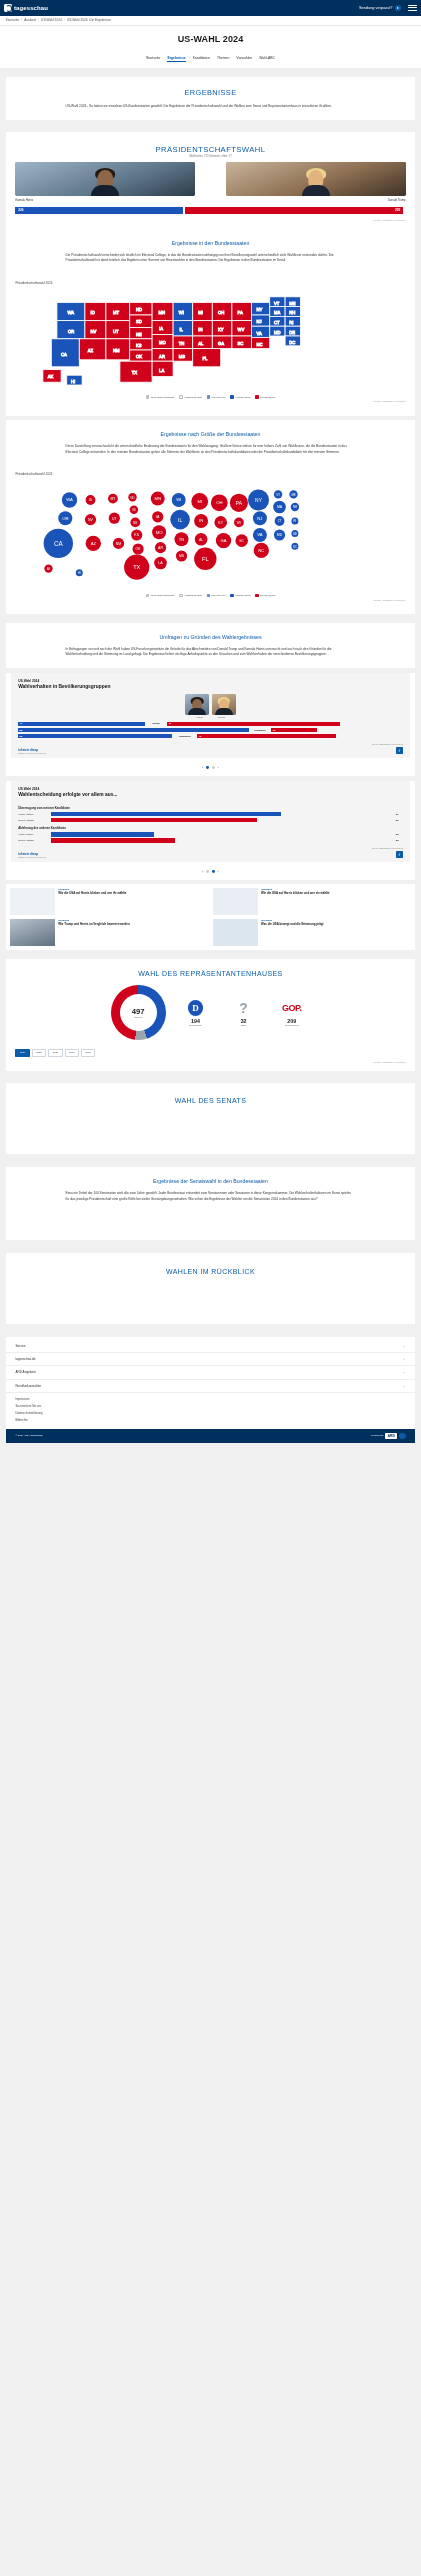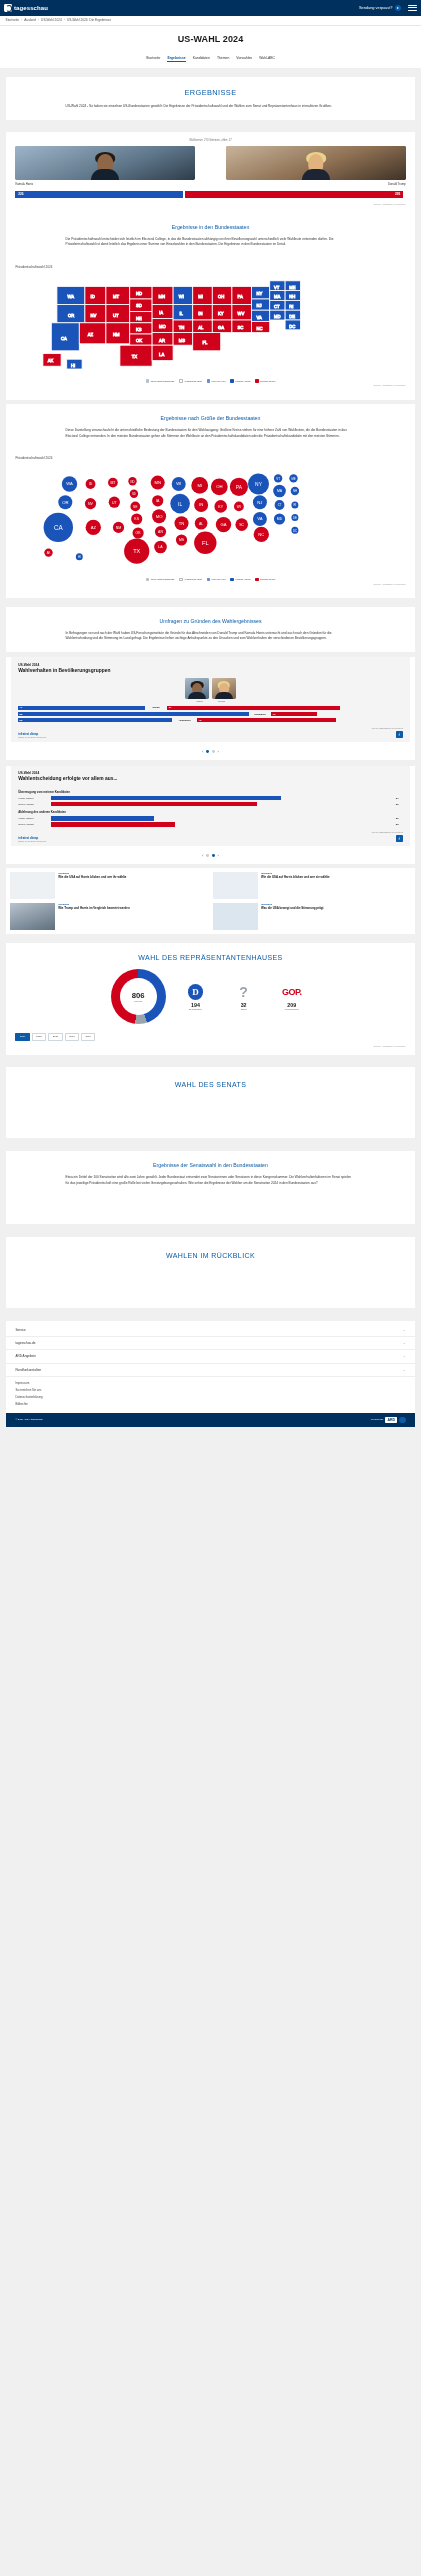--- a/index.html
+++ b/index.html
@@ -310,20 +310,21 @@
   <div class="gap"></div>
 
   <div class="card">
     <div class="sec-head">ERGEBNISSE</div>
     <div class="sec-sub">US-Wahl 2024 - So haben sie einzelnen US-Bundesstaaten gewählt: Die Ergebnisse der Präsidentschaftswahl und der Wahlen zum Senat und Repräsentantenhaus in interaktiven Grafiken.</div>
   </div>
 
   <div class="gap"></div>
 
   <div class="pres-block">
+    <div class="pres-title">PRÄSIDENTSCHAFTSWAHL</div>
     <div class="pres-meta">Wahltermin: 270 Stimmen, offen: 17</div>
     <div class="cands">
       <div class="cand harris">
         <div class="photo">
           <span class="hair"></span>
             <span class="face"></span>
             <span class="body-sh"></span>
         </div>
         <div class="name">Kamala Harris</div>
       </div>
@@ -782,21 +783,21 @@
     </div>
   </div>
 
   <div class="gap"></div>
 
   <div class="card">
     <div class="house-head">WAHL DES REPRÄSENTANTENHAUSES</div>
     <div class="donut-row">
       <div class="donut" style="border-radius:50%;background:conic-gradient(#1b54b8 0 45%, #9aa4ad 45% 52%, #d0021b 52% 100%);">
         <div class="hole">
-          <span class="num">806</span>
+          <span class="num">497</span>
           <span class="lbl">Mandate</span>
         </div>
       </div>
       <div class="party-col">
         <div class="party-ico">
             <span class="d-circle">D</span>
           </div>
         <div class="party-num">194</div>
         <div class="party-name">Demokraten</div>
       </div>

